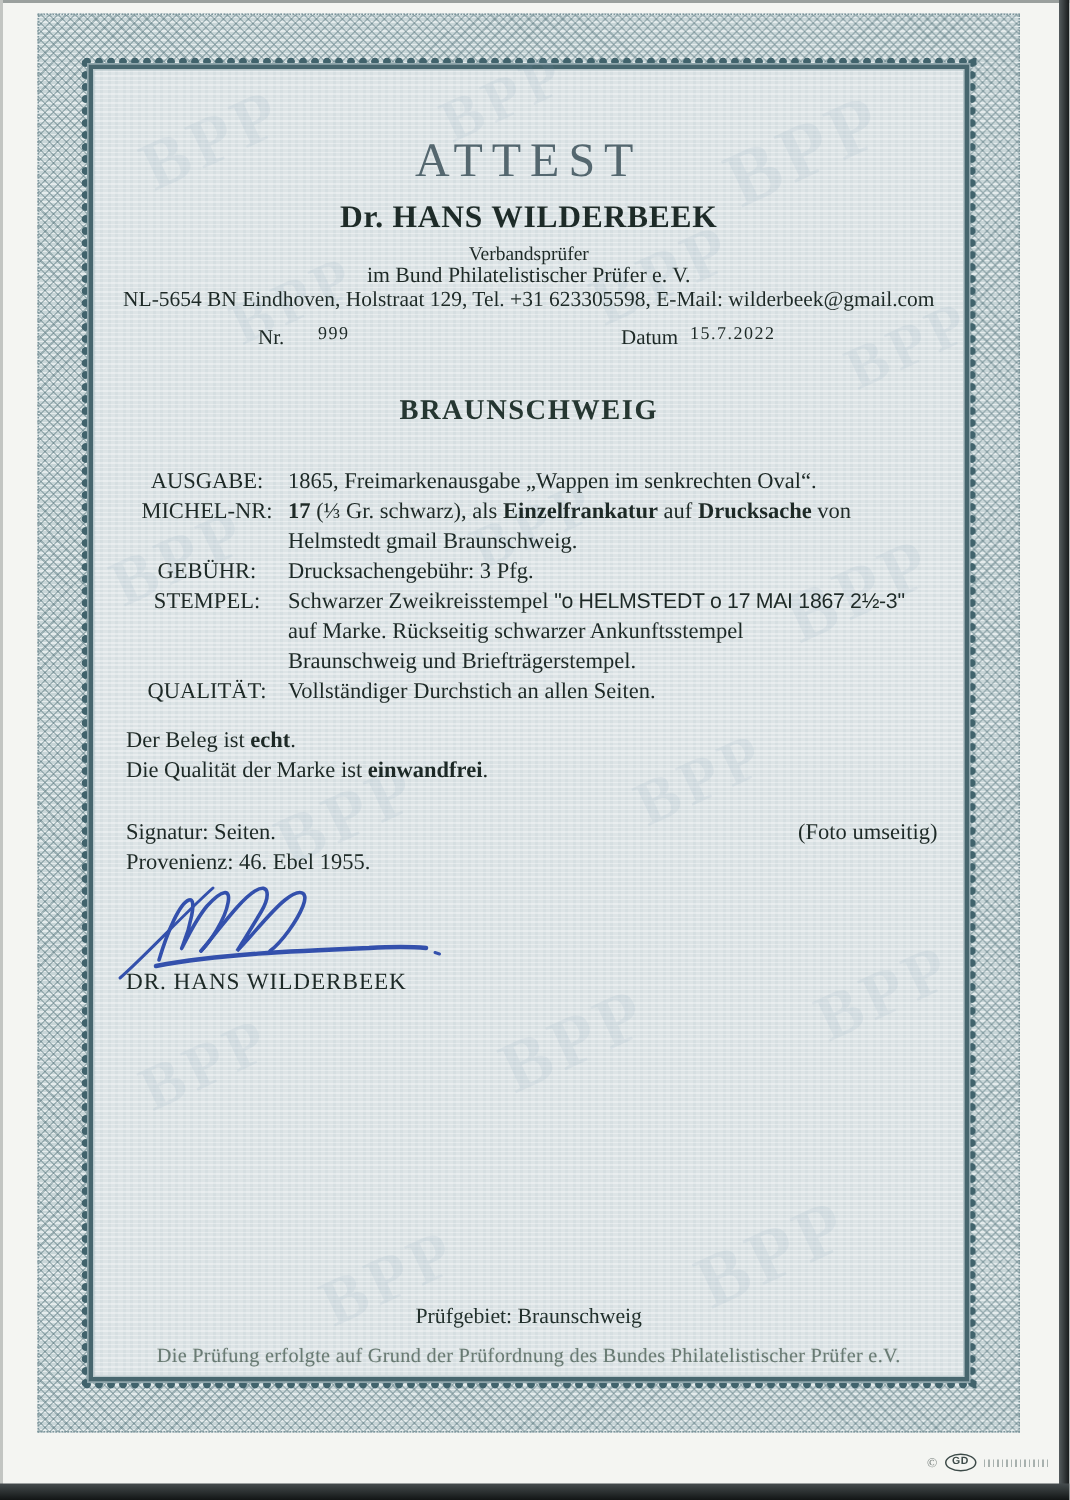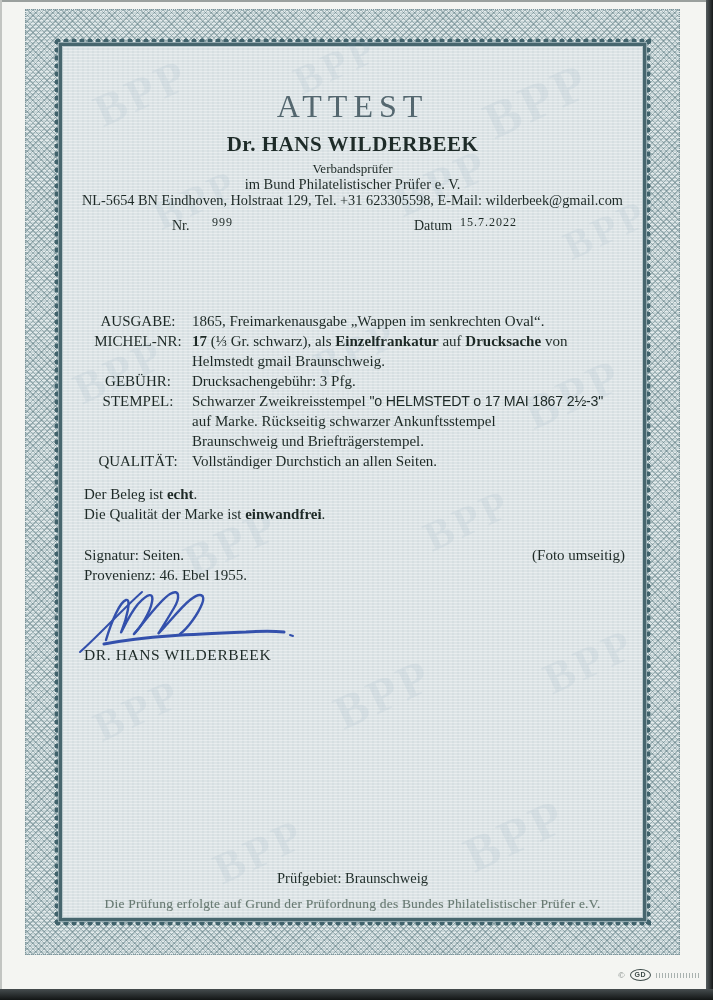--- a/index.html
+++ b/index.html
@@ -111,20 +111,21 @@
       <div class="abs ctr examiner" style="top:86px">Dr. HANS WILDERBEEK</div>
       <div class="abs ctr role" style="top:115px">Verbandsprüfer</div>
       <div class="abs ctr org" style="top:130px">im Bund Philatelistischer Prüfer e. V.</div>
       <div class="abs ctr contact" style="top:146px">NL-5654 BN Eindhoven, Holstraat 129, Tel. +31 623305598, E-Mail: wilderbeek@gmail.com</div>
 
       <div class="abs lbl-sm" style="top:172px;left:110px">Nr.</div>
       <div class="abs val" style="top:169px;left:150px">999</div>
       <div class="abs lbl-sm" style="top:172px;left:352px">Datum</div>
       <div class="abs val" style="top:169px;left:398px">15.7.2022</div>
 
+      <div class="abs ctr region" style="top:217px">BRAUNSCHWEIG</div>
 
       <div class="abs fields" style="top:265px">
         <div class="flabel">AUSGABE:</div>
         <div class="fvalue"><span>1865, Freimarkenausgabe „Wappen im senkrechten Oval“.</span></div>
         <div class="flabel">MICHEL-NR:</div>
         <div class="fvalue"><span class="b">17</span><span> (⅓ Gr. schwarz), als </span><span class="b">Einzelfrankatur</span><span> auf </span><span class="b">Drucksache</span><span> von</span><br><span>Helmstedt gmail Braunschweig.</span></div>
         <div class="flabel">GEBÜHR:</div>
         <div class="fvalue"><span>Drucksachengebühr: 3 Pfg.</span></div>
         <div class="flabel">STEMPEL:</div>
         <div class="fvalue"><span>Schwarzer Zweikreisstempel </span><span class="sans">"o HELMSTEDT o 17 MAI 1867 2½-3"</span><br><span>auf Marke. Rückseitig schwarzer Ankunftsstempel</span><br><span>Braunschweig und Briefträgerstempel.</span></div>

